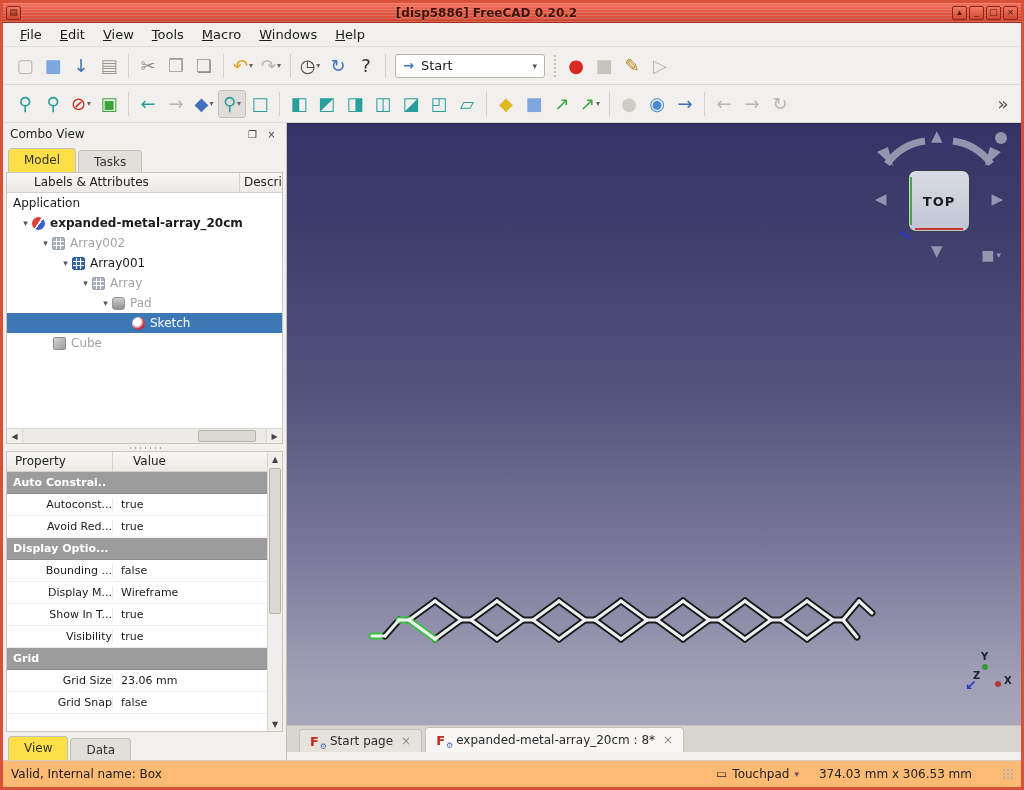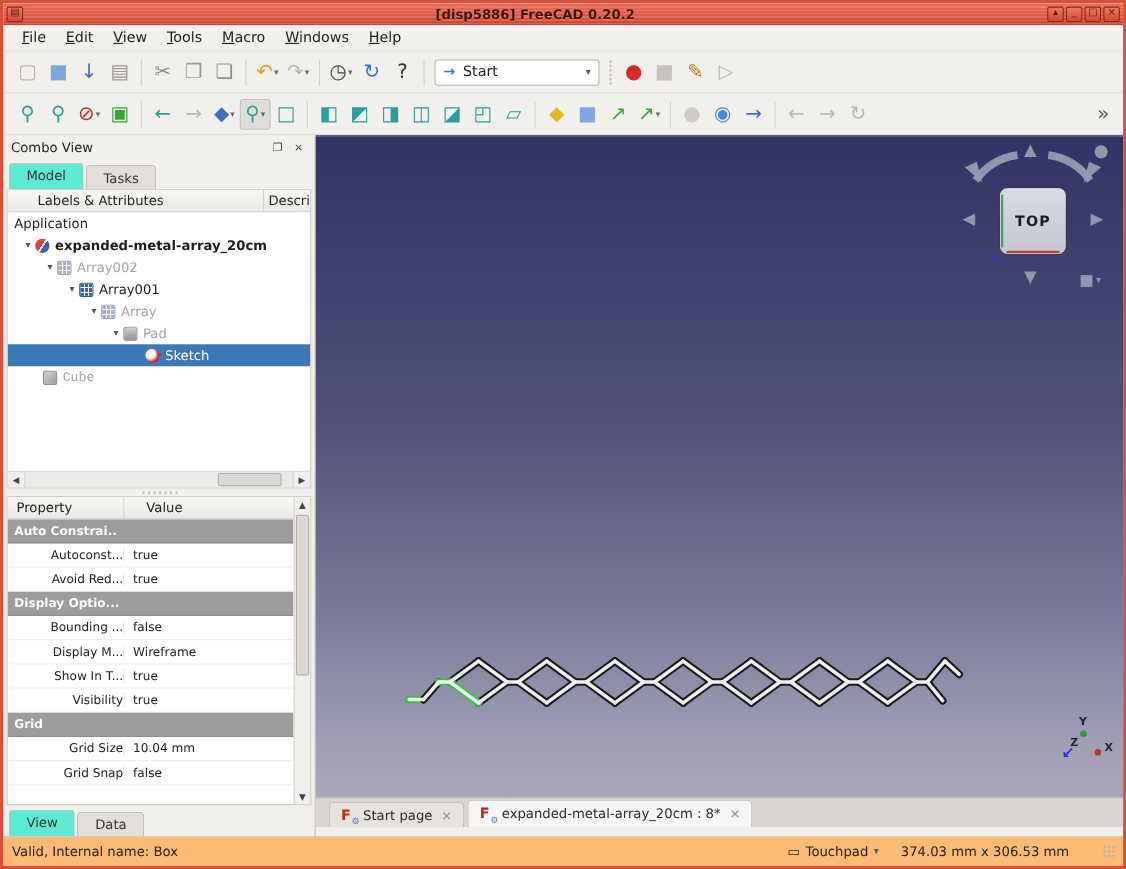--- a/index.html
+++ b/index.html
@@ -37,21 +37,21 @@
   .main{flex:1;display:flex;min-height:0;}
   .combo{width:284px;flex:none;display:flex;flex-direction:column;background:#f1f0ed;border-right:1px solid #c3c0ba;}
   .combo-head{height:22px;flex:none;display:flex;align-items:center;padding:0 7px;font-size:12px;color:#222;}
   .chbtn{width:15px;height:14px;margin-left:4px;display:flex;align-items:center;justify-content:center;
     font-size:10px;color:#444;}
   .tabs{display:flex;align-items:flex-end;padding-left:5px;gap:2px;flex:none;}
   .mtabs{height:27px;}
   .btabs{height:28px;}
   .tab{padding:4px 15px 3px;font-size:12px;background:#e2dfda;border:1px solid #c3c0ba;border-bottom:none;
     border-radius:4px 4px 0 0;color:#333;}
-  .tab.active{background:#5eead4;padding-bottom:5px;}
+  .tab.active{background:#fde047;padding-bottom:5px;}
   .treewrap{height:272px;flex:none;display:flex;flex-direction:column;background:#fff;border:1px solid #c9c6c0;margin:0 3px;}
   .cols{height:20px;flex:none;display:flex;background:linear-gradient(#f8f7f5,#eceae6);border-bottom:1px solid #d5d2cc;font-size:12px;color:#222;}
   .cols .c1{flex:1;padding:2px 7px;border-right:1px solid #d5d2cc;white-space:nowrap;overflow:hidden;margin-left:20px;}
   .cols .c2{width:42px;padding:2px 4px;white-space:nowrap;overflow:hidden;}
   #tree{flex:1;overflow:hidden;}
   .trow{height:20px;display:flex;align-items:center;white-space:nowrap;}
   .trow.selected{background:#3c78b5;}
   .tcaret{width:13px;flex:none;font-size:9px;color:#555;text-align:center;}
   .ti{width:13px;height:13px;margin-right:5px;flex:none;border-radius:2px;}
   .ti-doc{border-radius:50%;background:linear-gradient(125deg,#dc4237 0 46%,#f5f5f5 46% 56%,#3a62c4 56%);}
@@ -370,21 +370,21 @@
             </div>
             <div class="trow" style="padding-left: 92px;">
               <span class="tcaret">▾</span>
               <span class="ti ti-pad"></span>
               <span class="tlabel gray">Pad</span>
             </div>
             <div class="trow selected" style="padding-left: 125px;">
               <span class="ti ti-sketch"></span>
               <span class="tlabel">Sketch</span>
             </div>
-            <div class="trow" style="padding-left: 32px; font-family: Liberation Mono, monospace;">
+            <div class="trow" style="padding-left: 46px;">
               <span class="ti ti-cube"></span>
               <span class="tlabel gray">Cube</span>
             </div>
           </div>
         <div class="hbar">
           <span class="harrow">◀</span>
           <div class="htrack">
               <div class="hthumb"></div>
             </div>
           <span class="harrow">▶</span>
@@ -422,21 +422,21 @@
                 <span class="pn">Show In T...</span>
                 <span class="pv">true</span>
               </div>
               <div class="prow">
                 <span class="pn">Visibility</span>
                 <span class="pv">true</span>
               </div>
               <div class="prow group">Grid</div>
               <div class="prow">
                 <span class="pn">Grid Size</span>
-                <span class="pv">10.04 mm</span>
+                <span class="pv">23.06 mm</span>
               </div>
               <div class="prow">
                 <span class="pn">Grid Snap</span>
                 <span class="pv">false</span>
               </div>
             </div>
         </div>
         <div class="vbar">
           <span class="vbtn">▲</span>
           <div class="vtrack">

